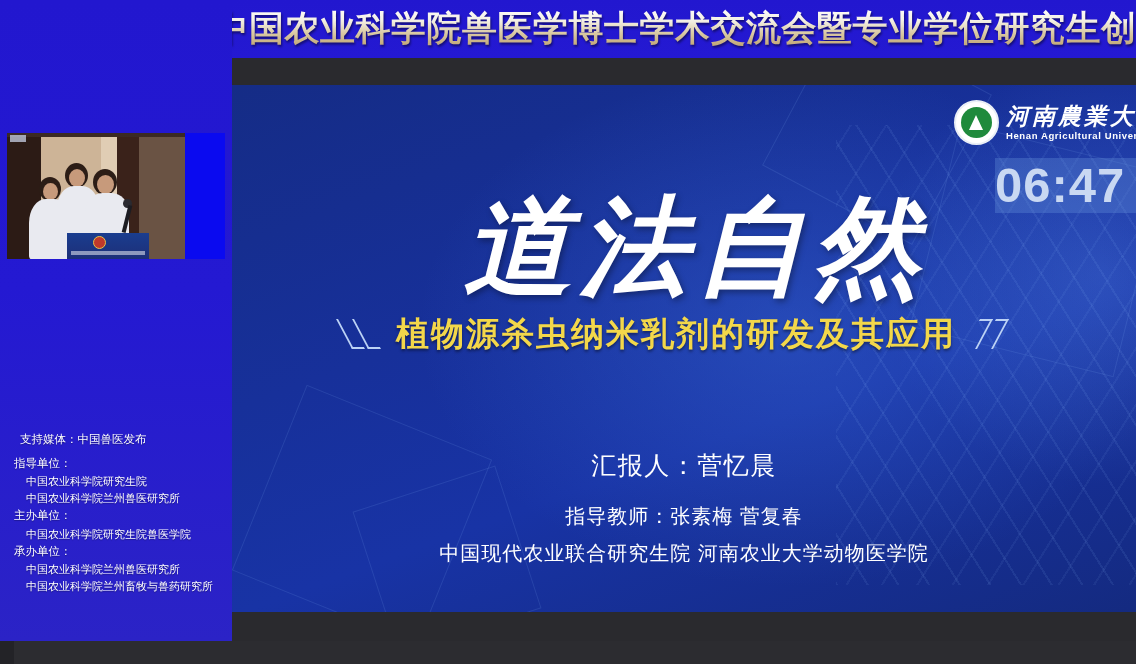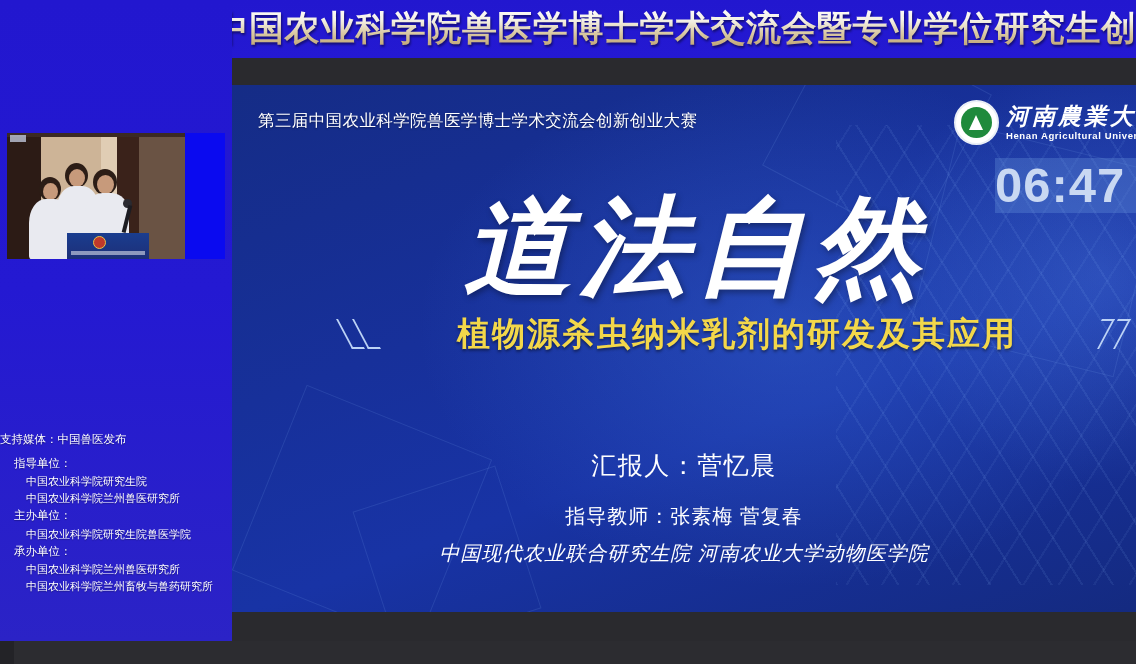--- a/index.html
+++ b/index.html
@@ -71,21 +71,21 @@
   .vid-badge { position:absolute; left:3px; top:2px; width:16px; height:7px; background:rgba(200,210,230,.75); }
 
   
   .credits {
     position:absolute; left:0; top:434px; width:232px;
     color:#fff; font-size:11.5px; line-height:1.0;
   }
   .credit-row { white-space:nowrap; margin-bottom:8px; text-shadow:0 1px 1px rgba(0,0,0,.35); }
   .credit-row.head { font-weight:normal; padding-left:14px; margin-bottom:7px; }
   .credit-row.sub  { padding-left:26px; font-size:11px; margin-bottom:6px; }
-  .credit-row.media{ padding-left:0; margin-bottom:12px; }
+  .credit-row.media{ padding-left:20px; margin-bottom:12px; }
 
   
   .header-band {
     position:absolute; left:0; top:0; width:1136px; height:58px;
     background:linear-gradient(180deg,#2217cf 0%,#2419d2 100%);
   }
   .header-title {
     position:absolute; left:107px; top:6px; width:1040px; height:44px;
     font-size:35px; font-weight:bold; line-height:44px; white-space:nowrap;
     letter-spacing:0.5px;
@@ -165,42 +165,42 @@
     position:absolute; left:232px; top:90px; width:460px; height:145px;
     font-size:108px; line-height:145px; color:#fff; white-space:nowrap;
     font-family:"Liberation Serif","DejaVu Serif",serif; font-weight:bold;
     font-style:italic; letter-spacing:8px;
     text-shadow:2px 3px 6px rgba(0,0,0,.35);
   }
 
   
   .sub-wrap {
     position:absolute; left:110px; top:226px; width:790px; height:46px;
-    display:flex; align-items:center; justify-content:space-between; gap:14px;
+    display:flex; align-items:center; justify-content:flex-start; gap:14px;
   }
   .chev { position:relative; width:40px; height:30px; flex:none; }
   .chev span {
     position:absolute; top:0; width:13px; height:30px;
     border-top:2px solid #bcd2f5; border-right:2px solid #bcd2f5;
     transform:skewX(-28deg);
   }
   .chev.l span { border-top:none; border-right:none;
     border-bottom:2px solid #bcd2f5; border-left:2px solid #bcd2f5; transform:skewX(28deg); }
   .chev span:nth-child(1){ left:2px; }
   .chev span:nth-child(2){ left:18px; }
   .sub-title {
     font-size:33px; font-weight:bold; color:#f3d74a; white-space:nowrap;
     letter-spacing:2px; text-shadow:0 2px 3px rgba(0,0,0,.45);
   }
 
   .slide-line { position:absolute; color:#fff; white-space:nowrap; text-align:center; width:904px; left:0; }
   .team-line   { top:316px; font-size:25px; letter-spacing:1.5px; }
   .speaker-line{ top:364px; font-size:25px; letter-spacing:1.5px; }
   .advisor-line{ top:418px; font-size:20px; letter-spacing:1px; }
-  .inst-line   { top:455px; font-size:20px; letter-spacing:1px;font-style:italic; }
+  .inst-line   { top:455px; font-size:20px; letter-spacing:1px; }
   .date-line   { top:492px; font-size:20px; letter-spacing:1px; }
 
   
   .bottom-strip {
     position:absolute; left:0; top:641px; width:1136px; height:23px; background:#2c2c30;
   }
   .strip-dark-left { position:absolute; left:0; top:641px; width:14px; height:23px; background:#232327; }
 </style>
 </head>
 <body>
@@ -271,21 +271,20 @@
     </div>
   </div>
 
   <div class="slide">
     <div class="hex-deco hex1"></div>
     <div class="hex-deco hex2"></div>
     <div class="hex-deco hex3"></div>
     <div class="hex-deco hex4"></div>
     <div class="helix"></div>
 
-    <div class="slide-head">第三届中国农业科学院兽医学博士学术交流会创新创业大赛</div>
 
     <div class="uni-logo">
       <div class="uni-seal">
         <div class="uni-seal-inner"></div>
       </div>
       <div class="uni-name-cn">河南農業大學</div>
       <div class="uni-name-en">Henan Agricultural University</div>
     </div>
 
     <div class="timer-panel">

